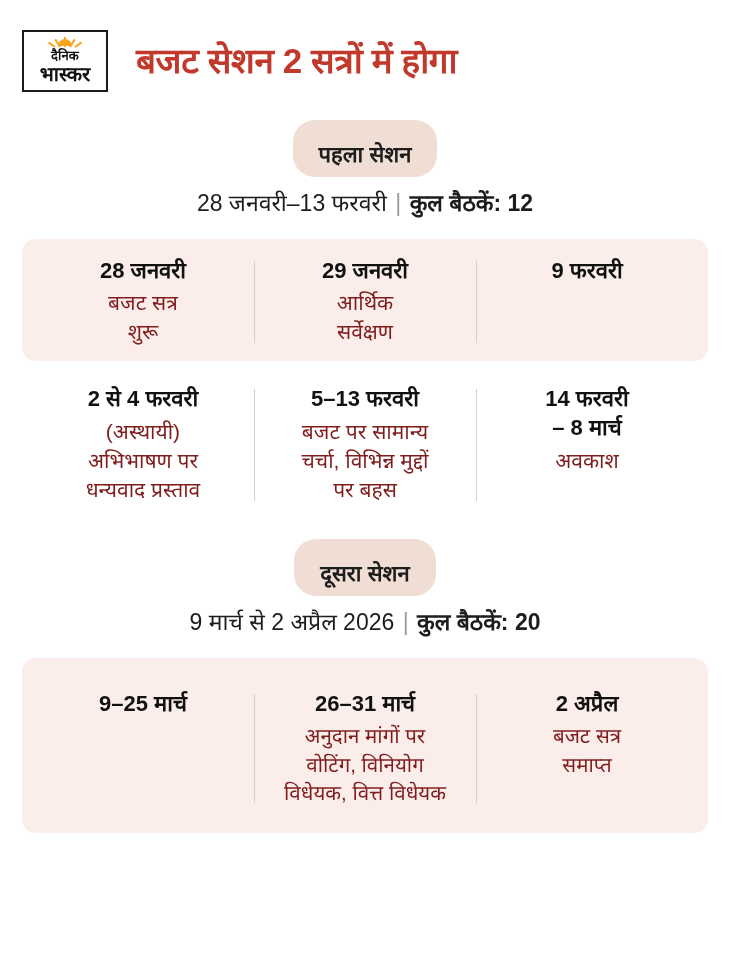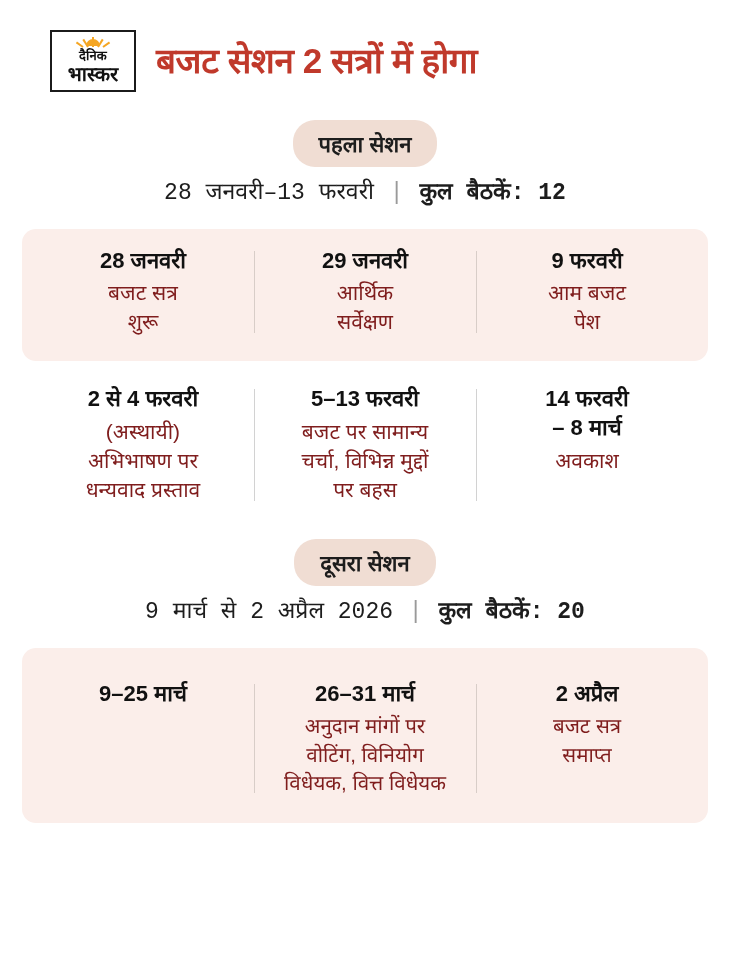--- a/index.html
+++ b/index.html
@@ -14,23 +14,22 @@
     height: 961px;
     position: relative;
     background: #ffffff;
     padding: 20px 22px 0 22px;
   }
 
   
   .header {
     display: flex;
     align-items: center;
-    gap: 20px;
+    gap: 28px;
     padding-top: 10px;
-    margin-left: 28px;
   }
   .logo {
     width: 86px;
     height: 62px;
     border: 2px solid #1b1b1b;
     display: flex;
     flex-direction: column;
     align-items: center;
     justify-content: center;
     flex: 0 0 auto;
@@ -80,40 +79,39 @@
   }
 
   
   .pill-wrap { text-align: center; margin-top: 28px; }
   .pill {
     display: inline-block;
     background: #f0ddd3;
     color: #1d1d1d;
     font-size: 22px;
     font-weight: bold;
-    padding: 8px 26px 9px 26px;
+    padding: 18px 26px 9px 26px;
     border-radius: 22px;
   }
   .subline {
     text-align: center;
     font-size: 23px;
     color: #1d1d1d;
     margin-top: 12px;
     line-height: 1.3;
-    font-family: Liberation Mono, monospace;
   }
   .subline .bold { font-weight: bold; }
   .sep { color: #9a9a9a; padding: 0 2px; }
 
   
   .card {
     background: #fbeeea;
     border-radius: 14px;
     margin-top: 20px;
-    padding: 18px 10px 24px 10px;
+    padding: 18px 10px 14px 10px;
     display: flex;
   }
   .card.plain {
     background: transparent;
     padding: 10px 10px 6px 10px;
     margin-top: 14px;
   }
   .col {
     flex: 1 1 0;
     text-align: center;
@@ -180,22 +178,20 @@
       <div class="body">बजट सत्र
 शुरू</div>
     </div>
     <div class="col">
       <div class="head">29 जनवरी</div>
       <div class="body">आर्थिक
 सर्वेक्षण</div>
     </div>
     <div class="col">
       <div class="head">9 फरवरी</div>
-      <div class="body">आम बजट
-पेश</div>
     </div>
   </div>
 
   <div class="card plain">
     <div class="col">
       <div class="head">2 से 4 फरवरी</div>
       <div class="body">(अस्थायी)
 अभिभाषण पर
 धन्यवाद प्रस्ताव</div>
     </div>

